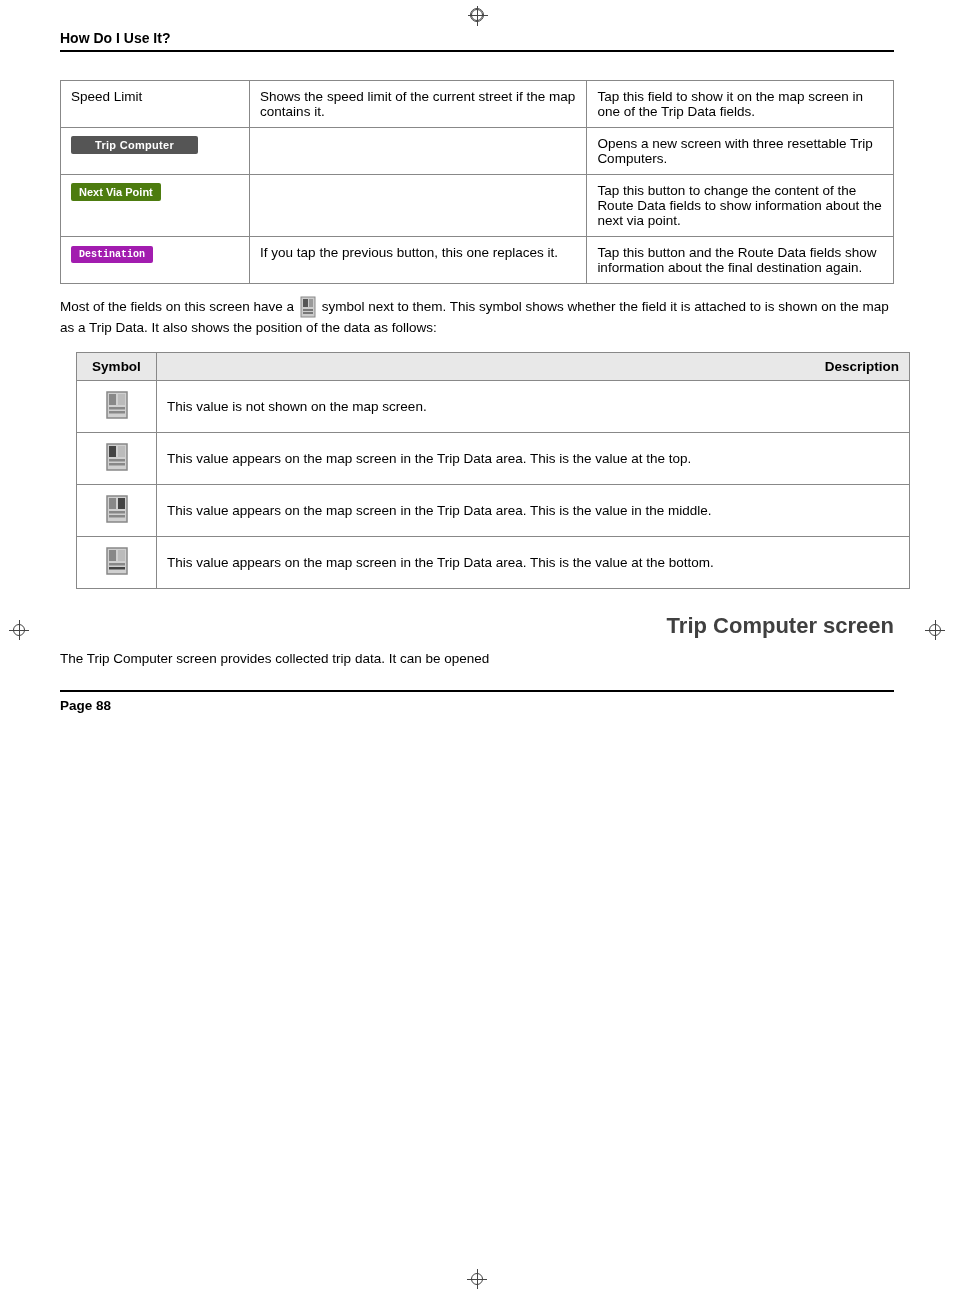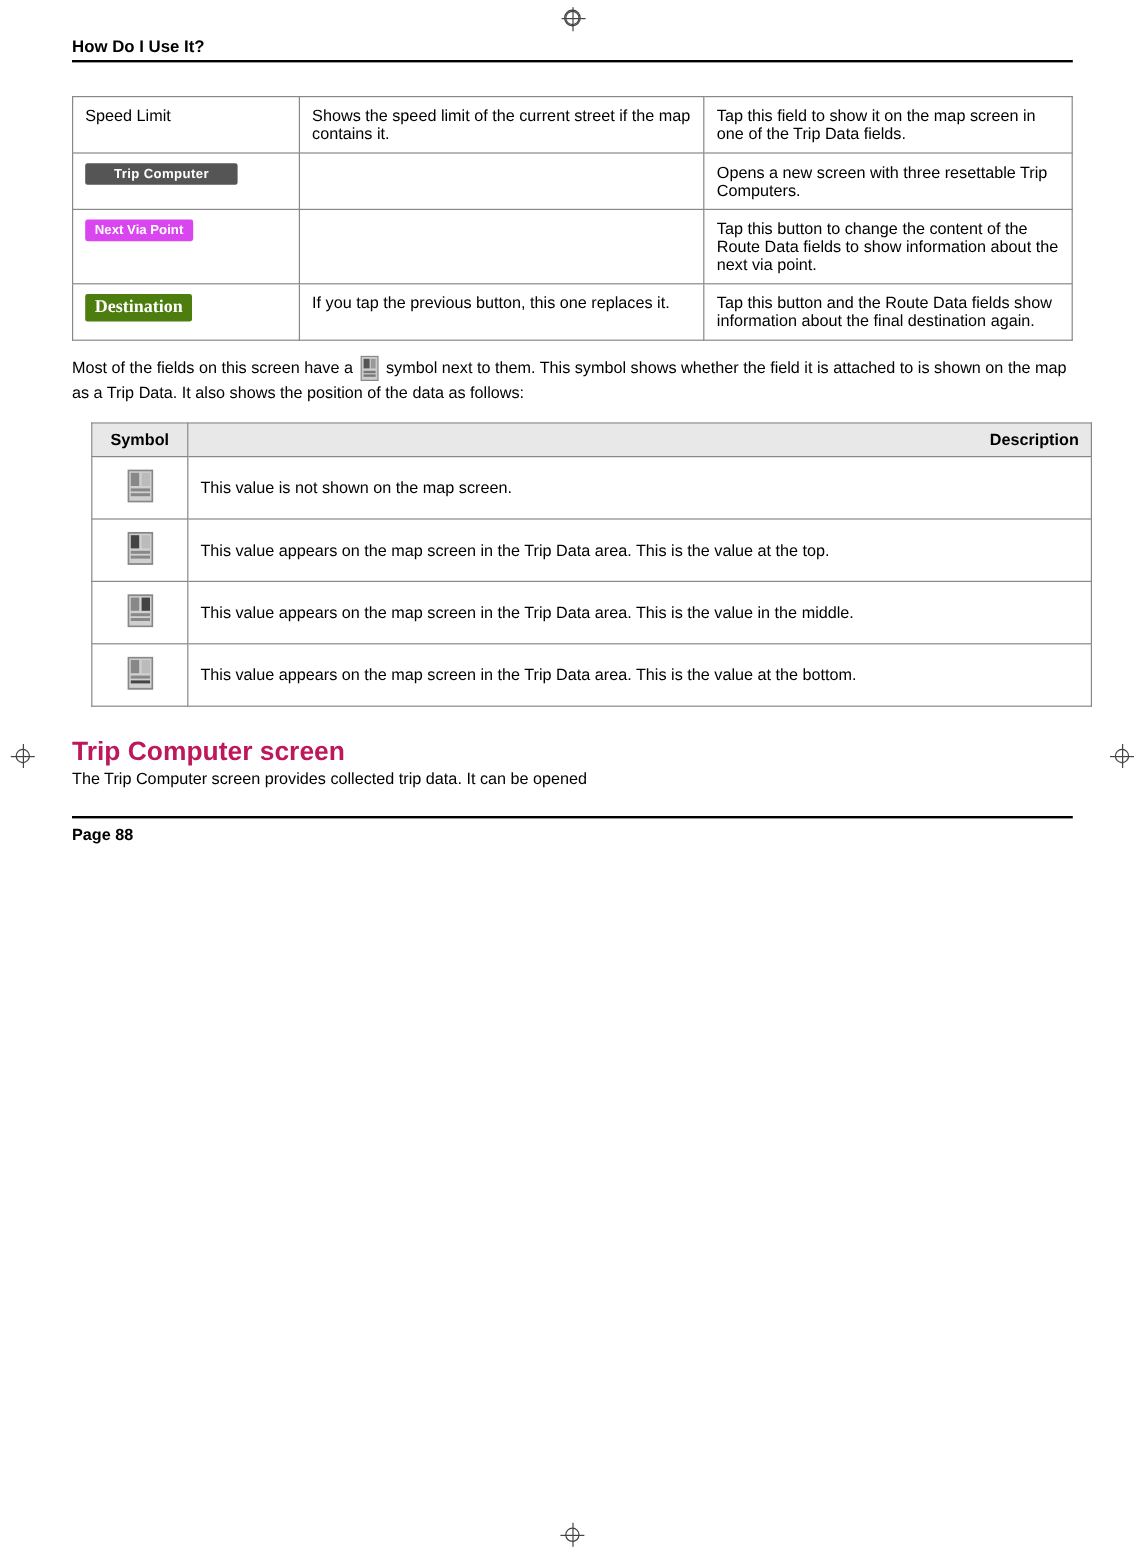--- a/index.html
+++ b/index.html
@@ -62,37 +62,37 @@
       color: #fff;
       font-size: 11px;
       font-weight: bold;
       padding: 3px 24px;
       border-radius: 2px;
       font-family: Arial, sans-serif;
       letter-spacing: 0.3px;
     }
     .btn-next-via {
       display: inline-block;
-      background: #d946ef;
+      background: #4d7c0f;
       color: #fff;
       font-size: 11px;
       font-weight: bold;
       padding: 3px 8px;
       border-radius: 2px;
       font-family: Arial, sans-serif;
     }
     .btn-destination {
       display: inline-block;
-      background: #4d7c0f;
+      background: #a21caf;
       color: #fff;
-      font-size: 15px;
+      font-size: 10px;
       font-weight: bold;
       padding: 3px 8px;
       border-radius: 2px;
-      font-family: Liberation Serif, serif;
+      font-family: Liberation Mono, monospace;
     }
 
     
     .paragraph {
       margin-bottom: 14px;
       line-height: 1.5;
       font-size: 13.5px;
     }
 
     
@@ -118,21 +118,23 @@
     }
     .symbol-table .sym-col {
       width: 80px;
       text-align: center;
     }
 
     
     .trip-heading {
       font-size: 22px;
       font-weight: bold;
-      color: #be185d;
+      color: #404040;
+      margin-bottom: 10px;
+      text-align: right;
     }
     .trip-paragraph {
       font-size: 13.5px;
       line-height: 1.5;
       margin-bottom: 9px;
     }
 
     
     .page-footer {
       border-top: 2px solid #000;

